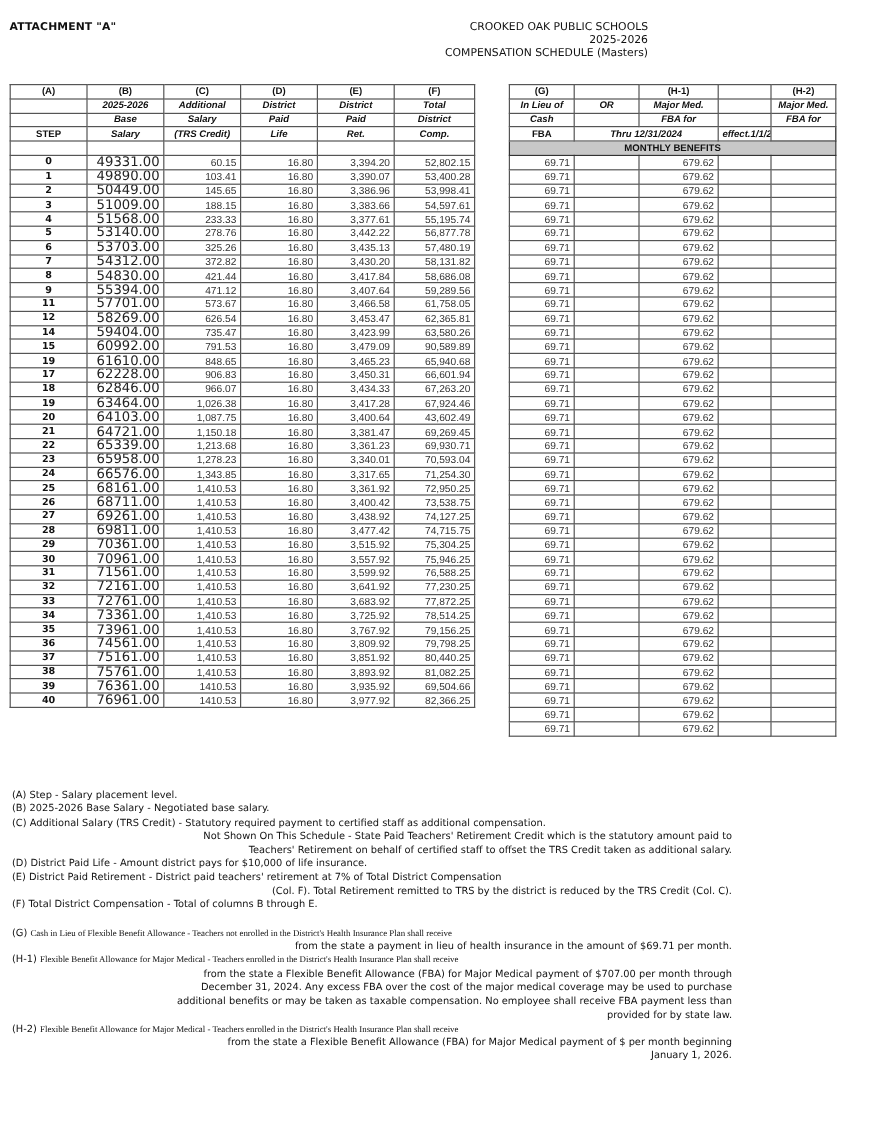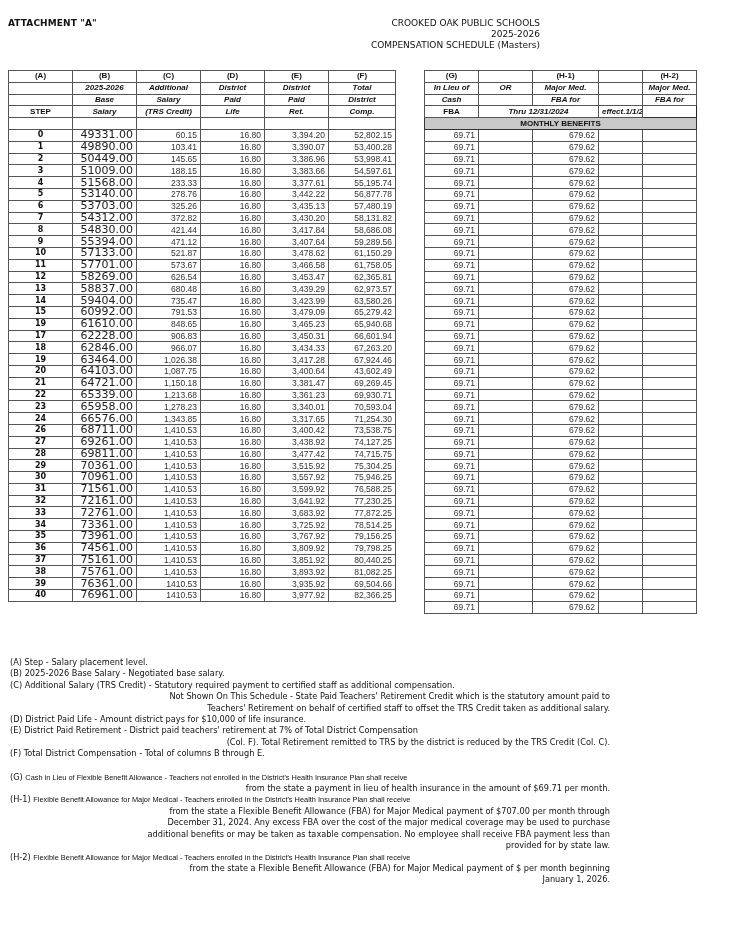--- a/index.html
+++ b/index.html
@@ -20,21 +20,21 @@
   #left td.step { text-align: center; font-weight: bold; font-family: "DejaVu Sans", sans-serif; font-size: 8px; }
   #right { left: 424px; top: 70px; width: 272px; border: 1.5px solid #222; }
   #right td.num { text-align: right; color: #333; }
   .band td { background: #c8c8c8; font-weight: bold; text-align: center; font-size: 8px; border: 1.5px solid #333; }
   .notes { position: absolute; left: 10px; top: 657px; width: 600px;
            font-family: "DejaVu Sans", sans-serif; font-size: 8.2px; line-height: 11.4px; color: #111; }
   .note { margin: 0; }
   .note .cont { display: block; padding-left: 26px; text-align: right; }
   .note.wide .cont { padding-left: 33px; }
   .gap { height: 12px; }
-  .small { font-size: 7.4px; font-family: Liberation Sans, sans-serif; }
+  .small { font-size: 7.4px; font-family: Liberation Serif, serif; }
 </style>
 </head>
 <body>
 
 <div class="attach">ATTACHMENT "A"</div>
 <div class="titles">
   <div>CROOKED OAK PUBLIC SCHOOLS</div>
   <div>2025-2026</div>
   <div>COMPENSATION SCHEDULE (Masters)</div>
 </div>
@@ -163,66 +163,50 @@
       </tr>
       <tr>
         <td class="step">9</td>
         <td class="salary">55394.00</td>
         <td class="num">471.12</td>
         <td class="num">16.80</td>
         <td class="num">3,407.64</td>
         <td class="num">59,289.56</td>
       </tr>
       <tr>
-        <td class="step">10</td>
-        <td class="salary">57133.00</td>
-        <td class="num">521.87</td>
-        <td class="num">16.80</td>
-        <td class="num">3,478.62</td>
-        <td class="num">61,150.29</td>
-      </tr>
-      <tr>
         <td class="step">11</td>
         <td class="salary">57701.00</td>
         <td class="num">573.67</td>
         <td class="num">16.80</td>
         <td class="num">3,466.58</td>
         <td class="num">61,758.05</td>
       </tr>
       <tr>
         <td class="step">12</td>
         <td class="salary">58269.00</td>
         <td class="num">626.54</td>
         <td class="num">16.80</td>
         <td class="num">3,453.47</td>
         <td class="num">62,365.81</td>
       </tr>
       <tr>
-        <td class="step">13</td>
-        <td class="salary">58837.00</td>
-        <td class="num">680.48</td>
-        <td class="num">16.80</td>
-        <td class="num">3,439.29</td>
-        <td class="num">62,973.57</td>
-      </tr>
-      <tr>
         <td class="step">14</td>
         <td class="salary">59404.00</td>
         <td class="num">735.47</td>
         <td class="num">16.80</td>
         <td class="num">3,423.99</td>
         <td class="num">63,580.26</td>
       </tr>
       <tr>
         <td class="step">15</td>
         <td class="salary">60992.00</td>
         <td class="num">791.53</td>
         <td class="num">16.80</td>
         <td class="num">3,479.09</td>
-        <td class="num">65,279.42</td>
+        <td class="num">90,589.89</td>
       </tr>
       <tr>
         <td class="step">19</td>
         <td class="salary">61610.00</td>
         <td class="num">848.65</td>
         <td class="num">16.80</td>
         <td class="num">3,465.23</td>
         <td class="num">65,940.68</td>
       </tr>
       <tr>
@@ -281,20 +265,28 @@
         <td class="num">3,340.01</td>
         <td class="num">70,593.04</td>
       </tr>
       <tr>
         <td class="step">24</td>
         <td class="salary">66576.00</td>
         <td class="num">1,343.85</td>
         <td class="num">16.80</td>
         <td class="num">3,317.65</td>
         <td class="num">71,254.30</td>
+      </tr>
+      <tr>
+        <td class="step">25</td>
+        <td class="salary">68161.00</td>
+        <td class="num">1,410.53</td>
+        <td class="num">16.80</td>
+        <td class="num">3,361.92</td>
+        <td class="num">72,950.25</td>
       </tr>
       <tr>
         <td class="step">26</td>
         <td class="salary">68711.00</td>
         <td class="num">1,410.53</td>
         <td class="num">16.80</td>
         <td class="num">3,400.42</td>
         <td class="num">73,538.75</td>
       </tr>
       <tr>

